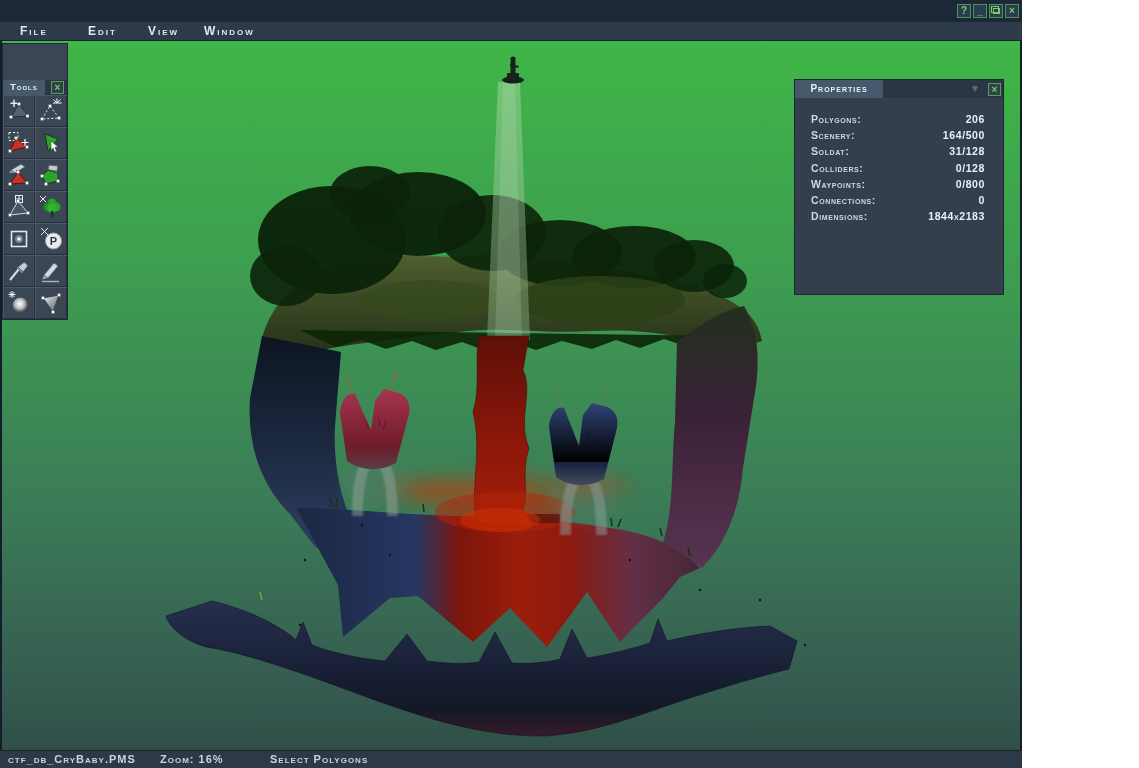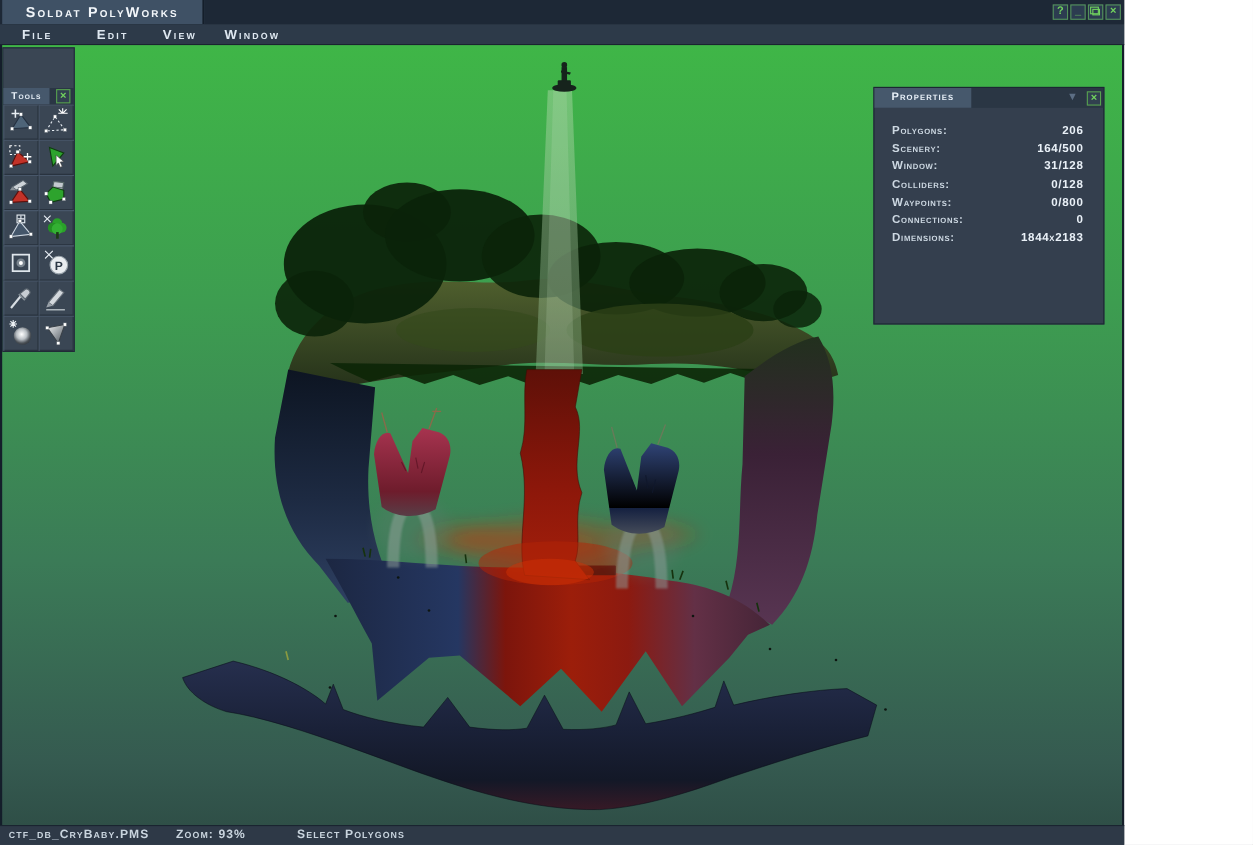--- a/index.html
+++ b/index.html
@@ -87,21 +87,20 @@
     <linearGradient id="gGray" x1="0" y1="0" x2="1" y2="1">
       <stop offset="0%" stop-color="#f0f2f3"></stop>
         <stop offset="100%" stop-color="#4c545c"></stop>
     </linearGradient>
   </defs>
 </svg>
 
 <div id="app">
 
   <div class="titlebar">
-    <div class="title-tab">Soldat PolyWorks</div>
     <div class="win-btns">
       <div class="win-btn">?</div>
       <div class="win-btn">_</div>
       <div class="win-btn">
           <span class="restore-glyph"></span>
         </div>
       <div class="win-btn">×</div>
     </div>
   </div>
 
@@ -428,21 +427,21 @@
       <div class="prop-rows">
         <div class="prop-row">
           <span class="prop-label">Polygons:</span>
           <span class="prop-value">206</span>
         </div>
         <div class="prop-row">
           <span class="prop-label">Scenery:</span>
           <span class="prop-value">164/500</span>
         </div>
         <div class="prop-row">
-          <span class="prop-label">Window:</span>
+          <span class="prop-label">Soldat:</span>
           <span class="prop-value">31/128</span>
         </div>
         <div class="prop-row">
           <span class="prop-label">Colliders:</span>
           <span class="prop-value">0/128</span>
         </div>
         <div class="prop-row">
           <span class="prop-label">Waypoints:</span>
           <span class="prop-value">0/800</span>
         </div>
@@ -453,17 +452,17 @@
         <div class="prop-row">
           <span class="prop-label">Dimensions:</span>
           <span class="prop-value">1844x2183</span>
         </div>
       </div>
     </div>
   </div>
 
   <div class="statusbar">
     <span class="status-file">ctf_db_CryBaby.PMS</span>
-    <span class="status-zoom">Zoom: 93%</span>
+    <span class="status-zoom">Zoom: 16%</span>
     <span class="status-mode">Select Polygons</span>
   </div>
 
 </div>
 
 </body></html>

